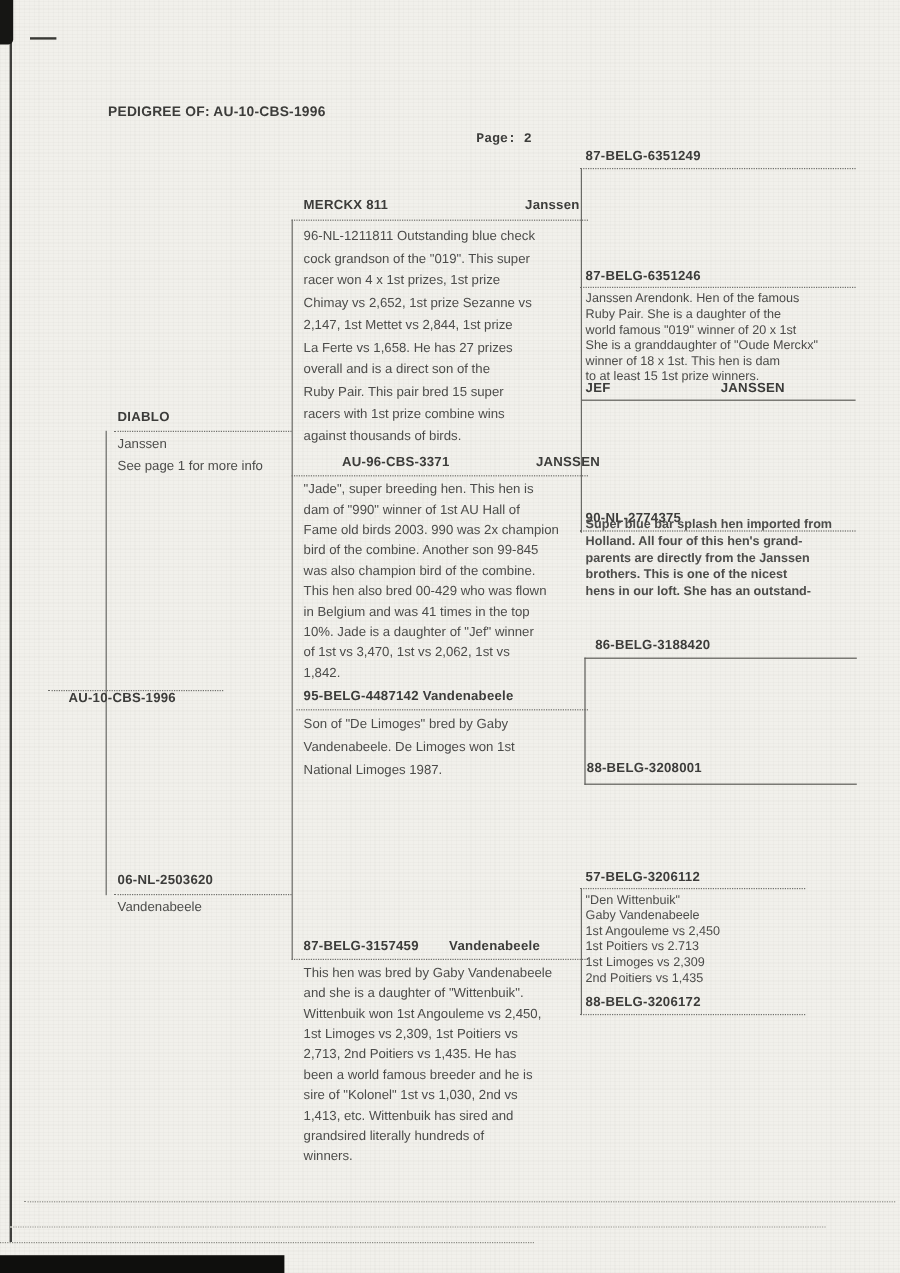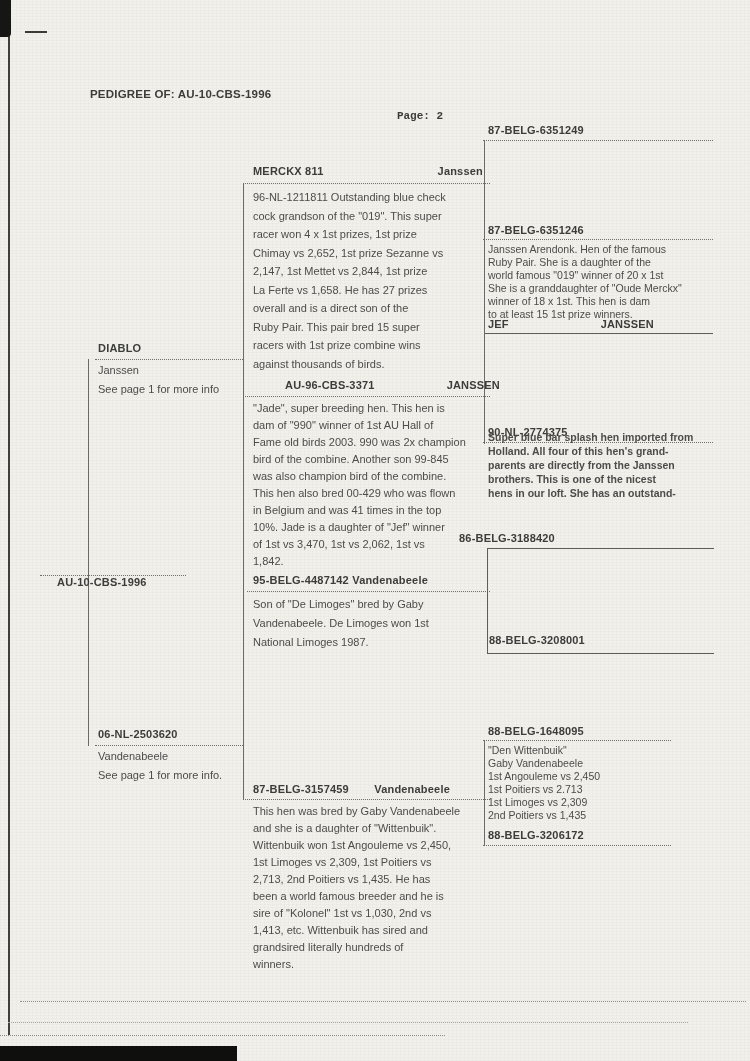--- a/index.html
+++ b/index.html
@@ -59,21 +59,21 @@
   #b-6351249{left:488px;top:145px;width:226px;line-height:14px;}
   #h-6351246{left:488px;top:224px;width:224px;}
   #ln-6351246{left:483px;top:239px;width:230px;}
   #b-6351246{left:488px;top:243px;width:226px;line-height:13px;}
   #h-jef{left:488px;top:318px;width:224px;padding-right:58px;box-sizing:border-box;}
   #ln-jef{left:485px;top:333px;width:228px;}
   #b-jef{left:488px;top:338px;width:226px;line-height:14px;}
   #h-2774375{left:488px;top:426px;width:224px;}
   #ln-2774375{left:483px;top:442px;width:230px;}
   #b-2774375{left:488px;top:430px;width:226px;line-height:14px;font-weight:bold;}
-  #h-3188420{left:459px;top:532px;width:224px;}
+  #h-3188420{left:496px;top:532px;width:224px;}
   #box-318{left:487px;top:548px;width:226px;height:104px;border-left:1.5px solid #5c5c58;border-top:1.5px solid #5c5c58;border-bottom:1.5px solid #5c5c58;}
   #h-3208001{left:489px;top:634px;width:224px;}
   #h-3206112{left:488px;top:725px;width:224px;}
   #ln-3206112{left:483px;top:740px;width:188px;}
   #b-3206112{left:488px;top:744px;width:226px;line-height:13px;}
   #h-3206172{left:488px;top:829px;width:224px;}
   #ln-3206172{left:483px;top:845px;width:188px;}
 
   
   #art-corner{left:0;top:0;width:11px;height:37px;background:#161614;border-radius:0 0 4px 0;}
@@ -116,21 +116,20 @@
     <div>Janssen</div>
     <div>See page 1 for more info</div>
   </div>
 
   <div class="abs" id="blk-dam">
     <div class="hdr">06-NL-2503620</div>
   </div>
   <div class="abs dotline" id="ln-dam"></div>
   <div class="abs left-body" style="left:98px;top:747px;width:170px;">
     <div>Vandenabeele</div>
-    <div>See page 1 for more info.</div>
   </div>
 
   <div class="abs hdr hdr-row" id="h-merckx">
     <span>MERCKX 811</span>
     <span>Janssen</span>
   </div>
   <div class="abs dotline" id="ln-merckx"></div>
   <div class="abs body-txt mid-body" id="b-merckx">96-NL-1211811  Outstanding blue check
 cock grandson of the "019". This super
 racer won 4 x 1st prizes, 1st prize
@@ -203,21 +202,21 @@
   <div class="abs body-txt right-body" id="b-2774375">Super blue bar splash hen imported from
 Holland. All four of this hen's grand-
 parents are directly from the Janssen
 brothers.  This is one of the nicest
 hens in our loft. She has an outstand-</div>
 
   <div class="abs hdr" id="h-3188420">86-BELG-3188420</div>
   <div class="abs" id="box-318"></div>
   <div class="abs hdr" id="h-3208001">88-BELG-3208001</div>
 
-  <div class="abs hdr" id="h-3206112">88-BELG-1648095</div>
+  <div class="abs hdr" id="h-3206112">57-BELG-3206112</div>
   <div class="abs dotline" id="ln-3206112"></div>
   <div class="abs body-txt right-body" id="b-3206112">"Den Wittenbuik"
 Gaby Vandenabeele
 1st Angouleme vs 2,450
 1st Poitiers vs 2.713
 1st Limoges vs 2,309
 2nd Poitiers vs 1,435</div>
 
   <div class="abs hdr" id="h-3206172">88-BELG-3206172</div>
   <div class="abs dotline" id="ln-3206172"></div>

